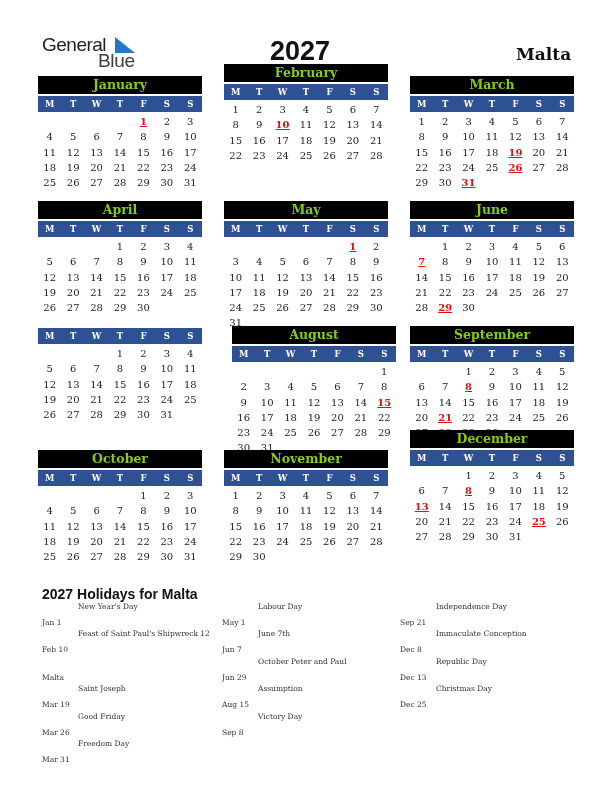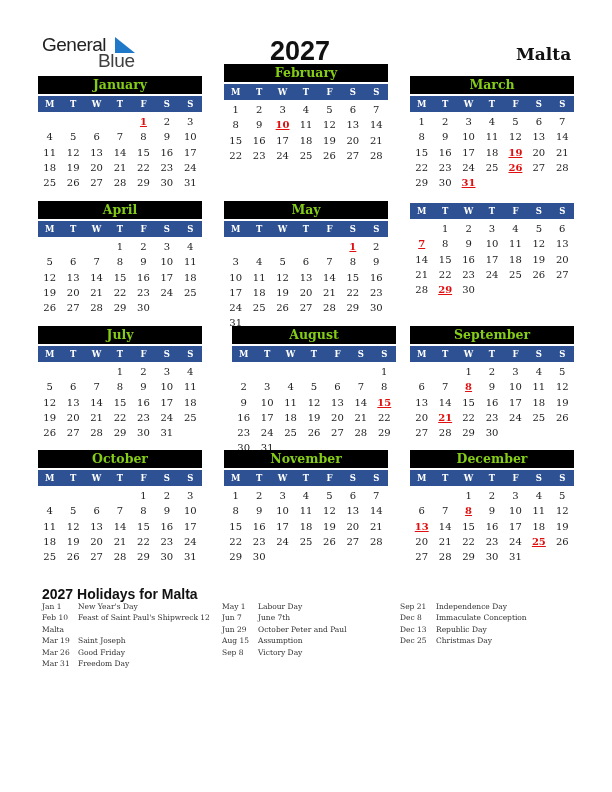--- a/index.html
+++ b/index.html
@@ -18,21 +18,21 @@
     .month .mtitle { height: 18px; background: #000; color: #84cc16; text-align: center; font-weight: bold; font-size: 12.5px; line-height: 18px; }
     .month .dow { display: grid; grid-template-columns: repeat(7, 1fr); height: 16px; background: #2d5192; margin-top: 2px; }
     .month .dow span { color: #fff; text-align: center; font-weight: bold; font-size: 8.5px; line-height: 16px; }
     .month .days { display: grid; grid-template-columns: repeat(7, 1fr); margin-top: 2px; }
     .month .days span { text-align: center; font-size: 10px; line-height: 15.3px; height: 15.3px; color: #222; }
     .month .days span.hol { color: #e01010; font-weight: bold; text-decoration: underline; }
 
     .holidays-title { position: absolute; left: 42px; top: 586px; font-family: "Liberation Sans", sans-serif; font-weight: bold; font-size: 14px; color: #111; }
     .hcol { position: absolute; top: 601px; }
     .hrow { display: flex; font-size: 7.5px; line-height: 11.4px; color: #333; }
-    .hrow .hd { width: 36px; }
+    .hrow .hd { width: 36px; margin-top: 16px; }
     .hrow .hn { white-space: nowrap; }
   </style>
 </head>
 <body>
 
 <div class="logo">
   <span class="general">General</span>
   <span class="tri"></span>
   <span class="blue">Blue</span>
 </div>
@@ -267,20 +267,21 @@
         <span>25</span>
         <span>26</span>
         <span>27</span>
         <span>28</span>
         <span>29</span>
         <span>30</span>
         <span>31</span>
       </div>
     </div>
     <div class="month" style="left: 410px; top: 201px;">
+      <div class="mtitle">June</div>
       <div class="dow">
         <span>M</span>
         <span>T</span>
         <span>W</span>
         <span>T</span>
         <span>F</span>
         <span>S</span>
         <span>S</span>
       </div>
       <div class="days">
@@ -311,21 +312,20 @@
         <span>24</span>
         <span>25</span>
         <span>26</span>
         <span>27</span>
         <span>28</span>
         <span class="hol">29</span>
         <span>30</span>
       </div>
     </div>
     <div class="month" style="left: 38px; top: 326px;">
-      <div class="mtitle">July</div>
       <div class="dow">
         <span>M</span>
         <span>T</span>
         <span>W</span>
         <span>T</span>
         <span>F</span>
         <span>S</span>
         <span>S</span>
       </div>
       <div class="days">
@@ -548,21 +548,21 @@
         <span>23</span>
         <span>24</span>
         <span>25</span>
         <span>26</span>
         <span>27</span>
         <span>28</span>
         <span>29</span>
         <span>30</span>
       </div>
     </div>
-    <div class="month" style="left: 410px; top: 450px;">
+    <div class="month" style="left: 410px; top: 430px;">
       <div class="mtitle">December</div>
       <div class="dow">
         <span>M</span>
         <span>T</span>
         <span>W</span>
         <span>T</span>
         <span>F</span>
         <span>S</span>
         <span>S</span>
       </div>

